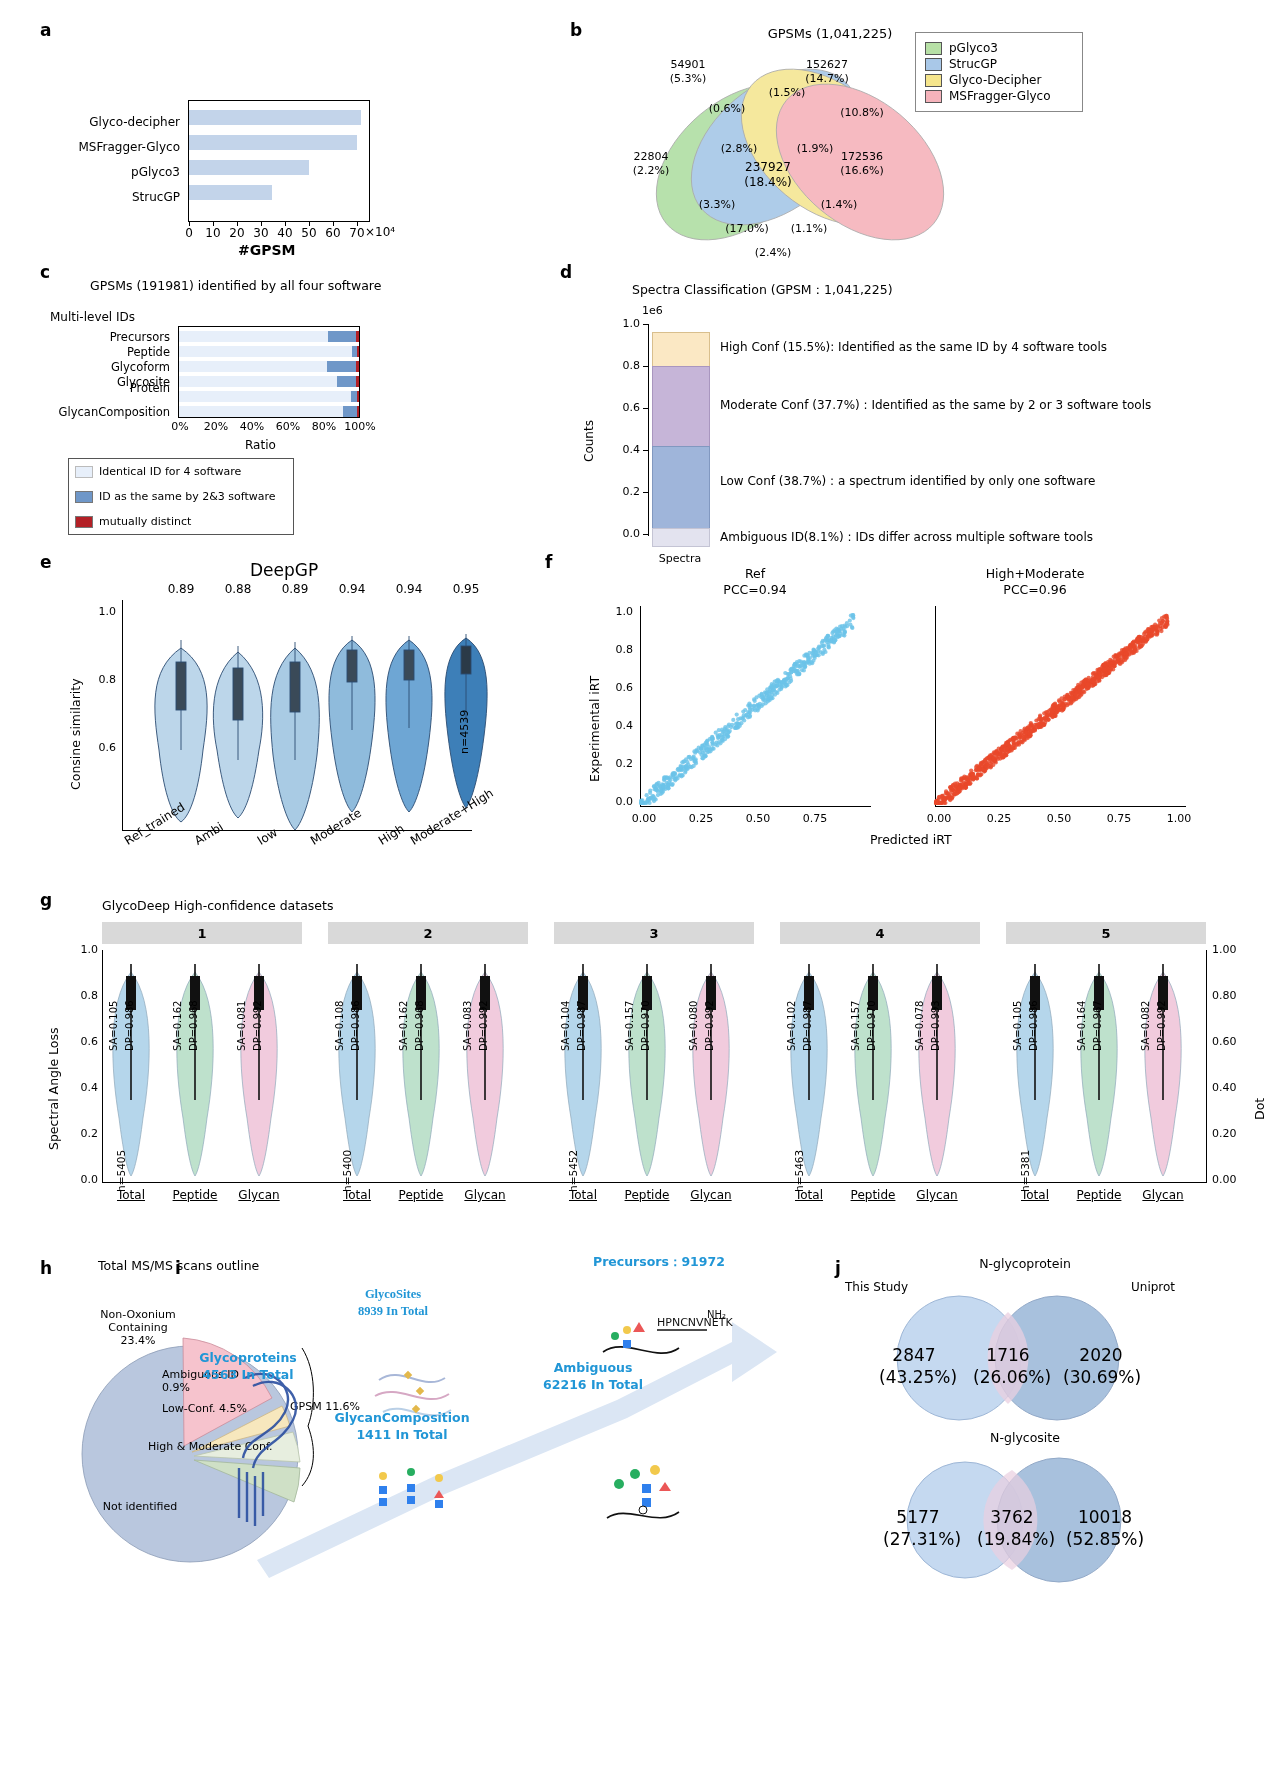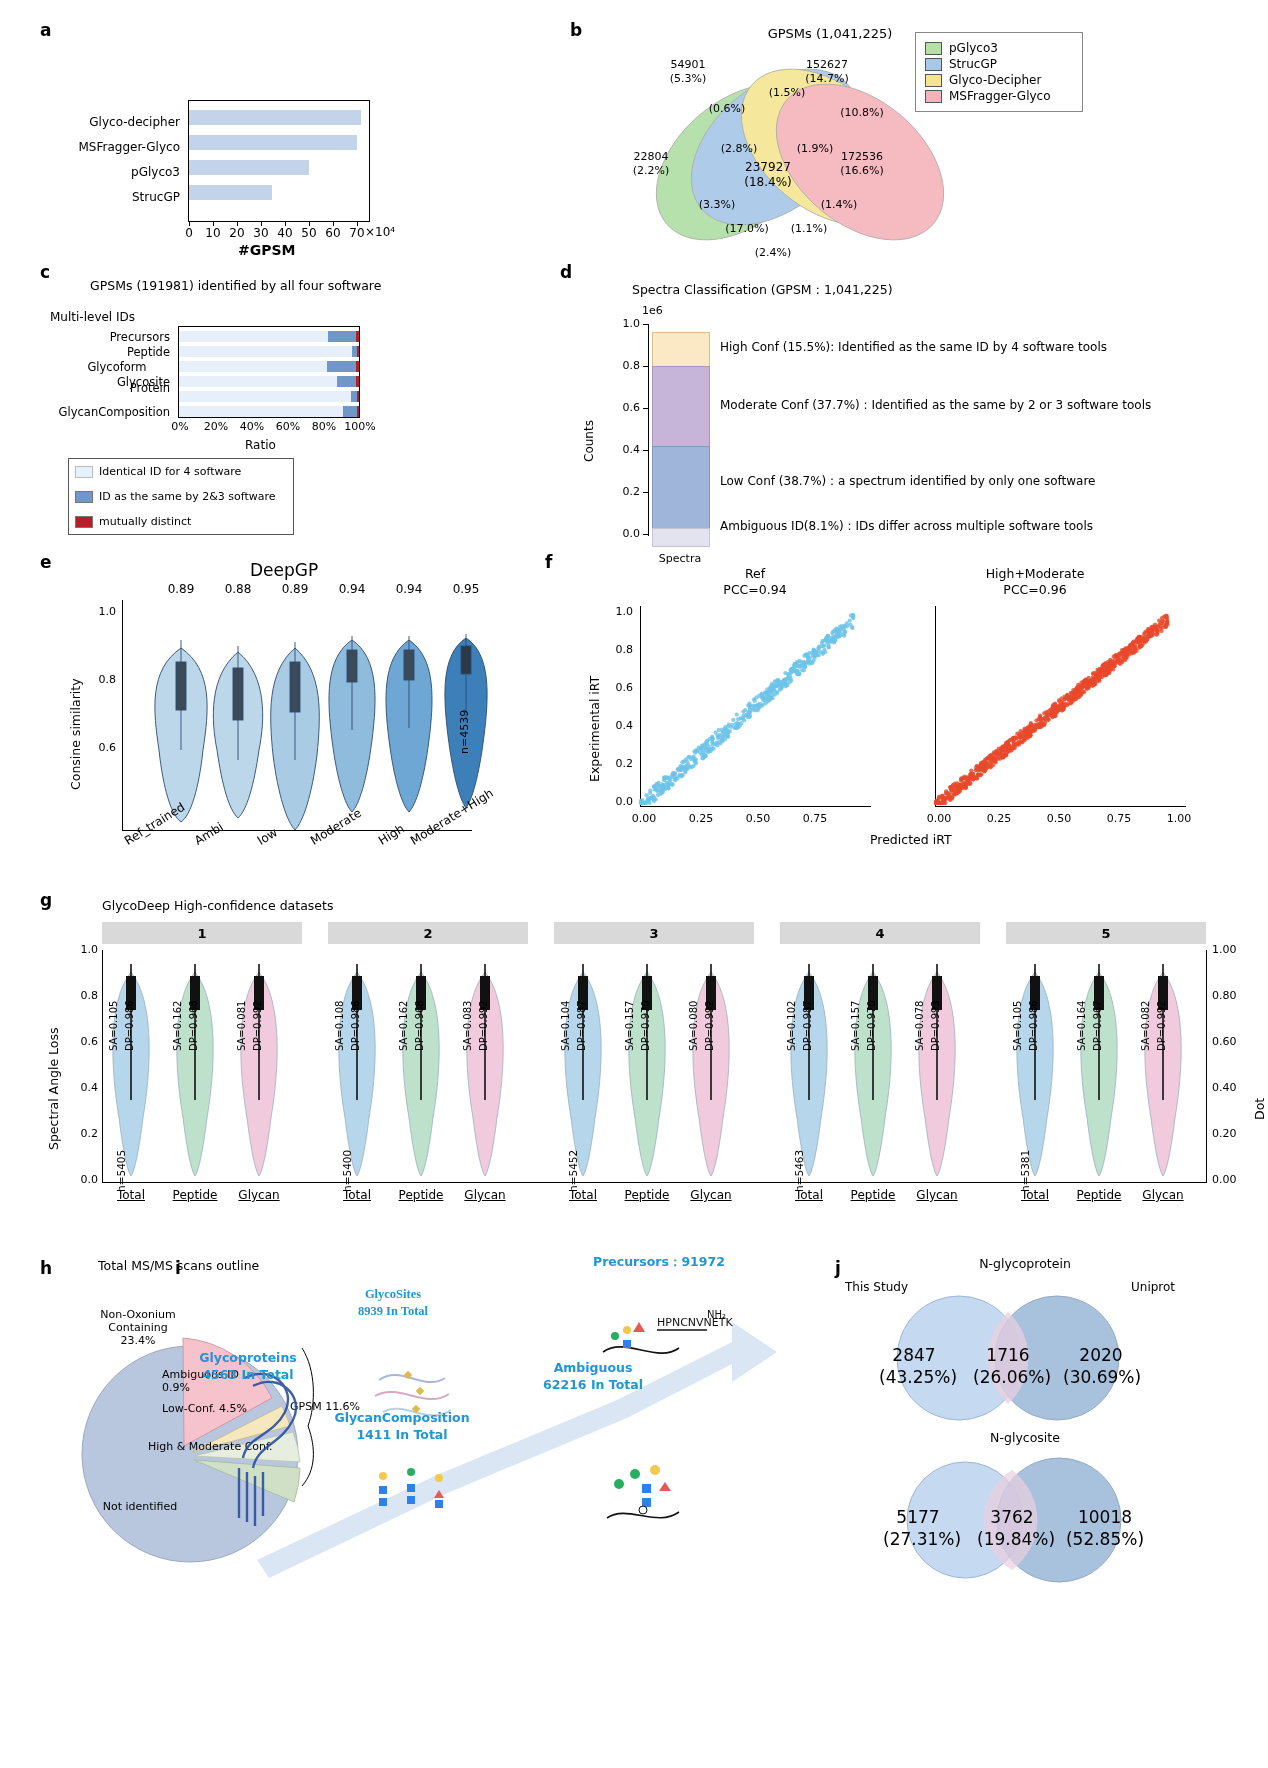--- a/index.html
+++ b/index.html
@@ -186,21 +186,21 @@
   <div class="ttc" style="left:176px;top:226px;width:54px;">(2.4%)</div>
 </div>
 
 <div class="panel" id="panel-c">
   <div class="plabel" style="left:0px;top:0px;">c</div>
   <div class="ctitle" style="left:50px;top:16px;">GPSMs (191981) identified by all four software</div>
   <div style="position:absolute;left:10px;top:48px;font-size:12px;">Multi-level IDs</div>
 
   <div class="crow" style="left:0px;top:68px;">Precursors</div>
   <div class="crow" style="left:0px;top:83px;">Peptide</div>
-  <div class="crow" style="left:12px;top:98px;text-align:center;">Glycoform</div>
+  <div class="crow" style="left:0px;top:98px;">Glycoform</div>
   <div class="crow" style="left:0px;top:113px;">Glycosite</div>
   <div class="crow" style="left:0px;top:119px;">Protein</div>
   <div class="crow" style="left:0px;top:143px;">GlycanComposition</div>
 
   <div class="cplot">
 
     <div style="position:absolute;left:0;top:4px;width:180px;height:11px;">
       <div style="position:absolute;left:0;width:149px;height:11px;background:#e7effa;"></div>
       <div style="position:absolute;left:149px;width:28px;height:11px;background:#6f97c8;"></div>
       <div style="position:absolute;left:177px;width:3px;height:11px;background:#b32026;"></div>
@@ -278,21 +278,21 @@
 
   <div class="dseg" style="top:70px;height:34px;background:#fbe8c4;border:1px solid #d9bf8d;"></div>
   <div class="dseg" style="top:104px;height:80px;background:#c6b5d8;border:1px solid #a996bf;"></div>
   <div class="dseg" style="top:184px;height:82px;background:#9fb5da;border:1px solid #8198c0;"></div>
   <div class="dseg" style="top:266px;height:17px;background:#e3e3ef;border:1px solid #c4c4d4;"></div>
   <div style="position:absolute;left:92px;top:290px;width:56px;text-align:center;font-size:11px;">Spectra</div>
 
   <div class="dnote" style="left:160px;top:78px;">High Conf (15.5%): Identified as the same ID by 4 software tools</div>
   <div class="dnote" style="left:160px;top:136px;">Moderate Conf (37.7%) : Identified as the same by 2 or 3 software tools</div>
   <div class="dnote" style="left:160px;top:212px;">Low Conf (38.7%) : a spectrum identified by  only one software</div>
-  <div class="dnote" style="left:160px;top:257px;">Ambiguous ID(8.1%) : IDs differ across multiple software tools</div>
+  <div class="dnote" style="left:160px;top:268px;">Ambiguous ID(8.1%) : IDs differ across multiple software tools</div>
 </div>
 
 <div class="panel" id="panel-e">
   <div class="plabel" style="left:0px;top:12px;">e</div>
   <div class="etitle">DeepGP</div>
 
   <div class="eax" style="left:82px;top:60px;width:1px;height:230px;"></div>
   <div class="eax" style="left:82px;top:290px;width:350px;height:1px;"></div>
 
   <div class="etl" style="left:44px;top:72px;">1.0</div>

